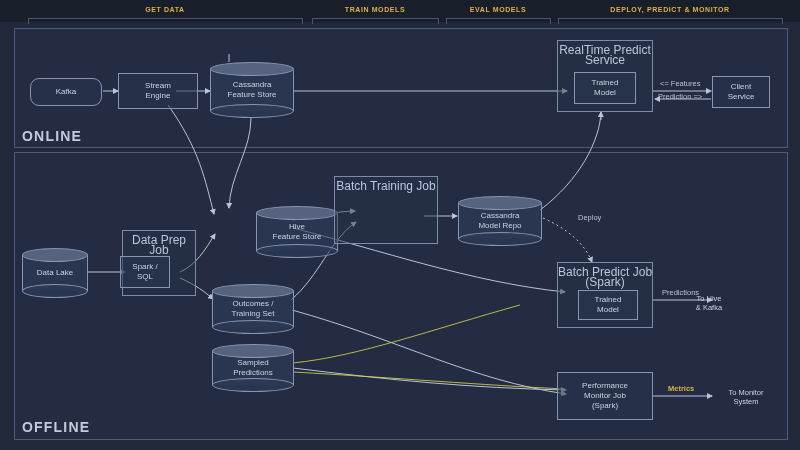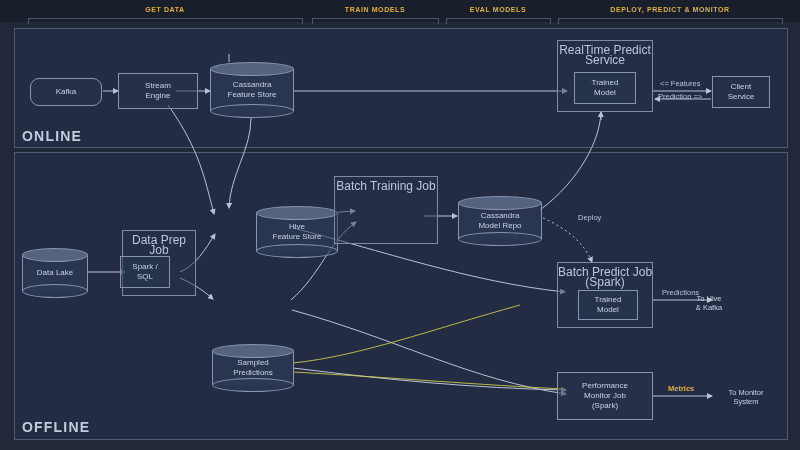--- a/index.html
+++ b/index.html
@@ -177,20 +177,27 @@
 SQL</div>
 
   <div class="cyl" style="left:212px;top:206px;width:82px;height:52px;margin-left:44px;">
     <div class="body"></div>
     <div class="top"></div>
     <div class="bot"></div>
     <div class="txt" style="white-space:pre;">Hive
 Feature Store</div>
   </div>
 
+  <div class="cyl" style="left:212px;top:284px;width:82px;height:50px;">
+    <div class="body"></div>
+    <div class="top"></div>
+    <div class="bot"></div>
+    <div class="txt" style="white-space:pre;">Outcomes /
+Training Set</div>
+  </div>
 
   <div class="cyl" style="left:212px;top:344px;width:82px;height:48px;">
     <div class="body"></div>
     <div class="top"></div>
     <div class="bot"></div>
     <div class="txt" style="white-space:pre;">Sampled
 Predictions</div>
   </div>
 
   <div class="group" style="left:334px;top:176px;width:104px;height:68px;">

